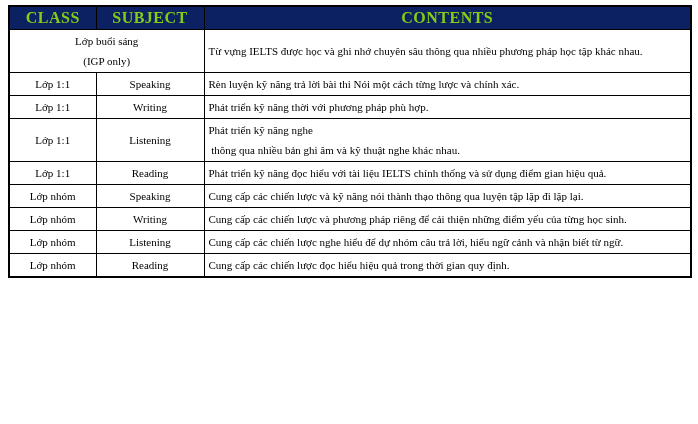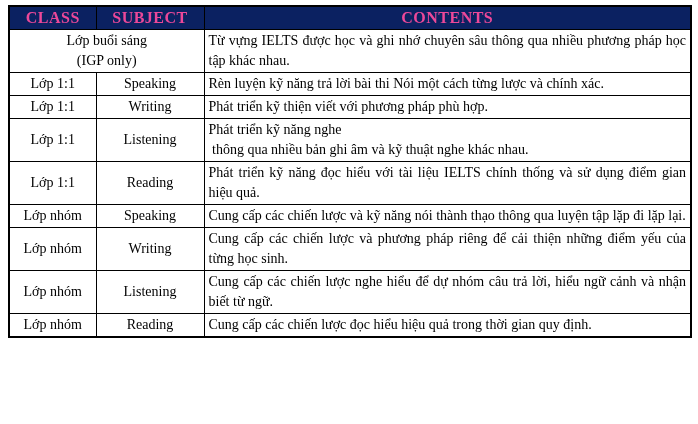--- a/index.html
+++ b/index.html
@@ -13,32 +13,32 @@
   .page { position: relative; width: 698px; height: 424px; }
   table.schedule {
     position: absolute; left: 8px; top: 5px;
     width: 682px;
     border-collapse: collapse;
     table-layout: fixed;
     border: 2px solid #000000;
   }
   table.schedule th {
     background: #0b2161;
-    color: #ec4899;
+    color: #84cc16;
     font-weight: bold;
     font-size: 16px;
     text-align: center;
     border: 1px solid #000000;
     padding: 1px 2px;
     height: 20px;
     letter-spacing: 0.5px;
   }
   table.schedule td {
     border: 1px solid #000000;
-    font-size: 14px;
+    font-size: 11px;
     line-height: 20px;
     padding: 1px 4px;
     vertical-align: middle;
     margin-top: 24px;
   }
   td.cell-class, td.cell-subject {
     text-align: center;
     white-space: pre-line;
   }
   td.cell-contents {
@@ -71,21 +71,21 @@
           <td class="cell-contents">Từ vựng IELTS được học và ghi nhớ chuyên sâu thông qua nhiều phương pháp học tập khác nhau.</td>
         </tr>
         <tr>
           <td class="cell-class">Lớp 1:1</td>
           <td class="cell-subject">Speaking</td>
           <td class="cell-contents">Rèn luyện kỹ năng trả lời bài thi Nói một cách từng lược và chính xác.</td>
         </tr>
         <tr>
           <td class="cell-class">Lớp 1:1</td>
           <td class="cell-subject">Writing</td>
-          <td class="cell-contents">Phát triển kỹ thiện viết với phương pháp phù hợp.</td>
+          <td class="cell-contents">Phát triển kỹ năng thời với phương pháp phù hợp.</td>
         </tr>
         <tr>
           <td class="cell-class">Lớp 1:1</td>
           <td class="cell-subject">Listening</td>
           <td class="cell-contents">Phát triển kỹ năng nghe
  thông qua nhiều bản ghi âm và kỹ thuật nghe khác nhau.</td>
         </tr>
         <tr>
           <td class="cell-class">Lớp 1:1</td>
           <td class="cell-subject">Reading</td>

